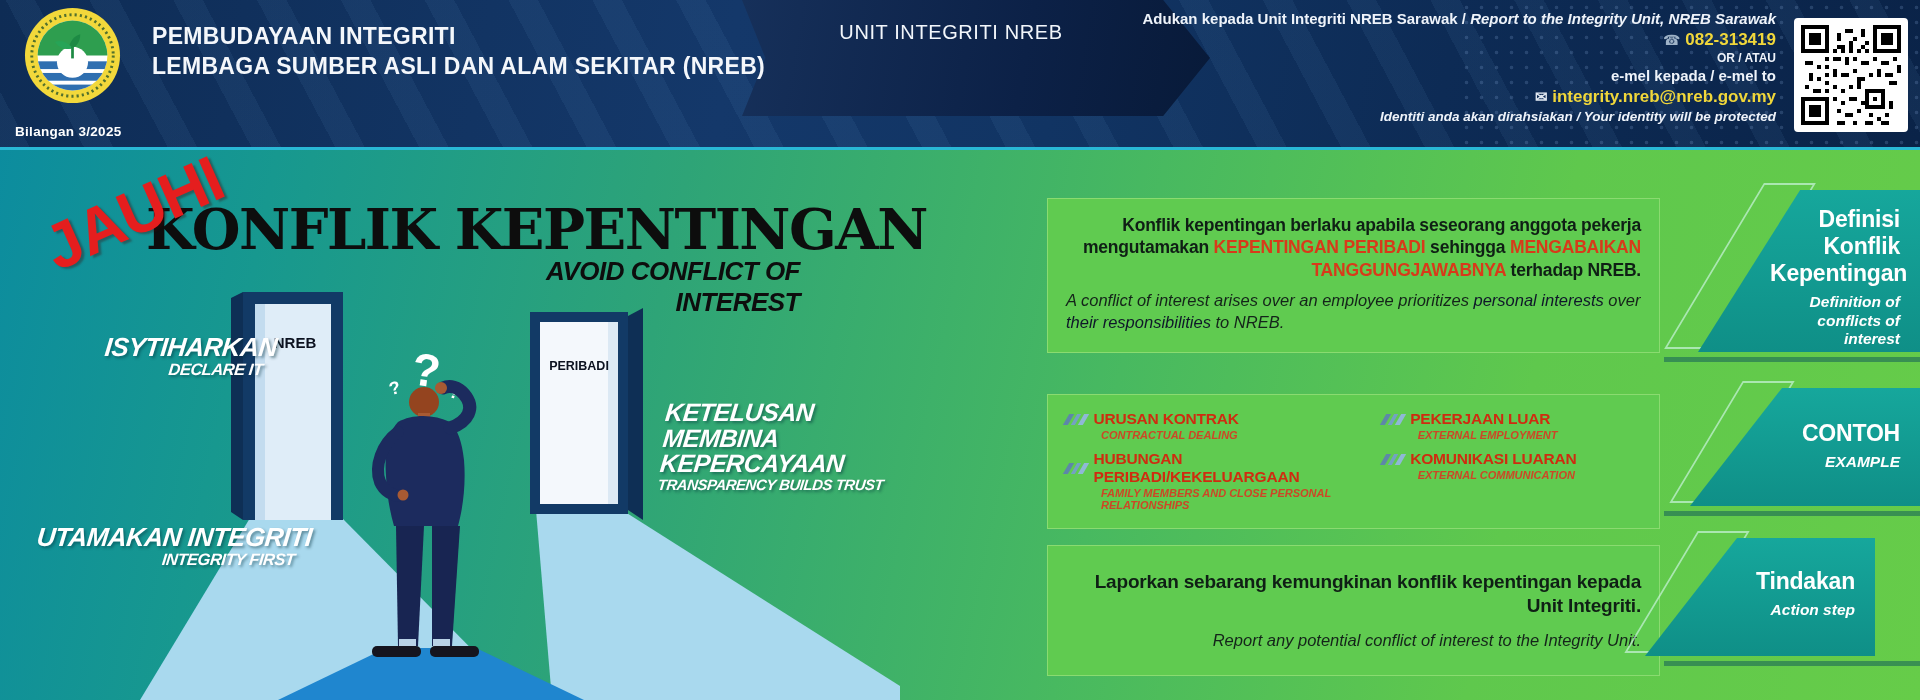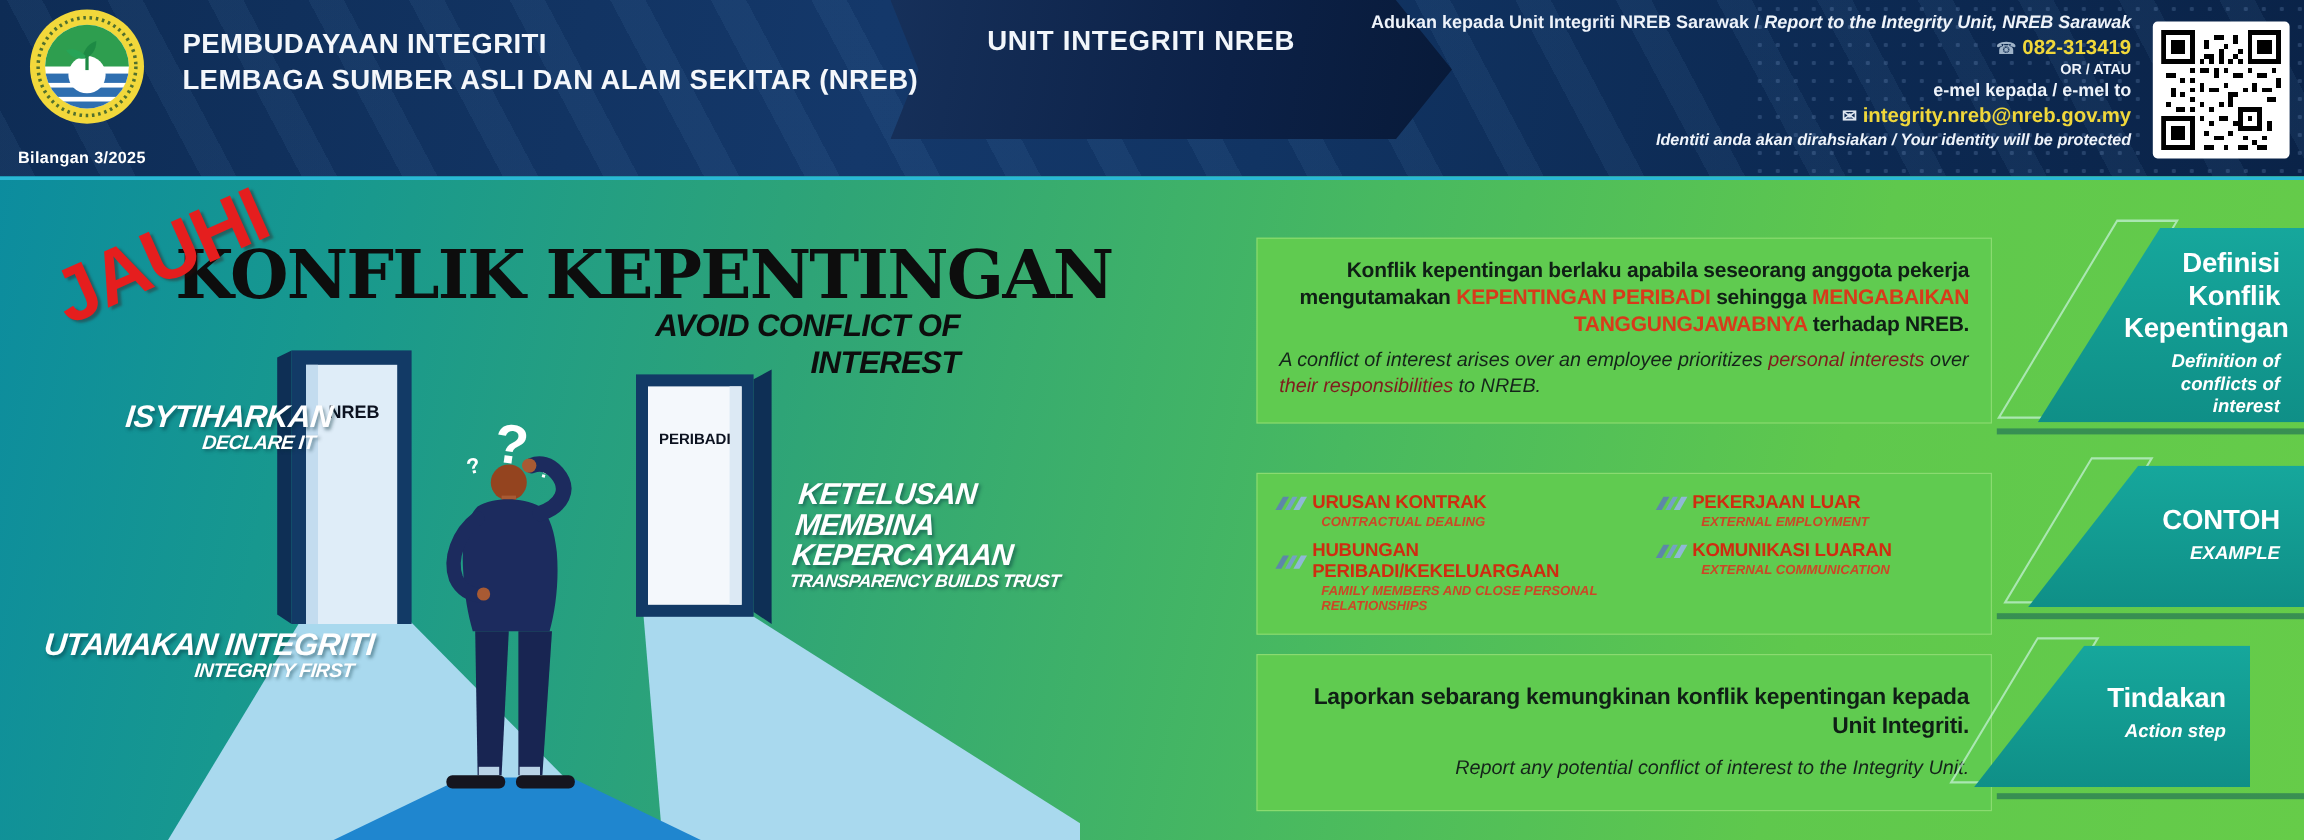--- a/index.html
+++ b/index.html
@@ -17,21 +17,21 @@
     background-image:radial-gradient(rgba(170,205,255,0.17) 1.6px,transparent 2.1px);background-size:15px 15px;}
   .cyan-line{position:absolute;left:0;top:147px;width:1920px;height:3px;background:#29b8d5;z-index:5;}
   .logo{position:absolute;left:24px;top:7px;width:97px;height:97px;z-index:3;}
   .org-block{position:absolute;left:152px;top:21px;z-index:3;color:#f4f7fb;}
   .org-line{font-size:23px;font-weight:bold;letter-spacing:.3px;line-height:1.32;}
   .issue{position:absolute;left:15px;top:124px;z-index:3;color:#ffffff;font-size:13.5px;font-weight:bold;letter-spacing:.3px;}
   .unit-band{position:absolute;left:742px;top:0;width:468px;height:116px;z-index:2;
     background:linear-gradient(100deg,#16305a 0%,#0c2147 60%,#081a39 100%);
     clip-path:polygon(0 0,90% 0,100% 50%,90% 100%,0 100%,5% 50%);}
   .unit-band-text{position:absolute;left:30px;right:80px;top:21px;text-align:center;
-    color:#f2f6fb;font-size:23px;font-weight:bold;letter-spacing:.6px;}
+    color:#f2f6fb;font-size:20px;font-weight:normal;letter-spacing:.6px;}
   .contact{position:absolute;right:144px;top:9px;width:680px;z-index:3;text-align:right;
     color:#eef3fa;line-height:1.3;}
   .c-row1{font-size:15px;font-weight:bold;}
   .c-row1 .en{font-style:italic;}
   .c-phone{font-size:17px;font-weight:bold;color:#f0d73a;}
   .c-phone .ico{color:#9fb3c8;font-size:14px;font-weight:normal;}
   .c-or{font-size:12px;font-weight:bold;}
   .c-maillabel{font-size:15px;font-weight:bold;}
   .c-mail{font-size:17px;font-weight:bold;color:#f0d73a;}
   .c-mail .ico{color:#dfe6f0;font-size:15px;}
@@ -57,21 +57,21 @@
   .lbl-trust .ms{white-space:normal;font-size:25px;}
   .lbl-trust .en{text-align:left;font-size:15px;}
   .scene-svg{position:absolute;left:0;top:280px;z-index:2;}
   
   .panel{position:absolute;left:1047px;width:613px;background:#60cb50;z-index:4;
     border:1px solid rgba(190,240,150,0.45);box-sizing:border-box;}
   .panel-def{top:198px;min-height:155px;padding:15px 18px;}
   .p-ms{font-size:17.5px;font-weight:bold;color:#0f1f15;line-height:1.28;letter-spacing:-0.2px;text-align:right;}
   .p-red{color:#d83a1a;}
   .p-en{margin-top:9px;font-size:16.5px;font-style:italic;color:#14241a;line-height:1.3;}
-  .p-en .p-red{color:#7f1d1d;}
+  .p-en .p-red{color:#0f172a;}
   .panel-ex{top:394px;min-height:97px;padding:15px 8px 8px 18px;display:flex;}
   .ex-col{flex:1.18;}
   .ex-col.c2{flex:1;}
   .ex-item{margin-bottom:9px;}
   .ex-title{display:flex;align-items:center;gap:8px;font-size:15.5px;font-weight:bold;color:#cf2c10;letter-spacing:-0.2px;}
   .chevs{display:inline-flex;gap:3px;transform:skewX(-30deg);}
   .chev{width:4.5px;height:11px;}
   .chev:nth-child(1){background:#5d87a8;}
   .chev:nth-child(2){background:#74a1c4;}
   .chev:nth-child(3){background:#8fb8d6;}

